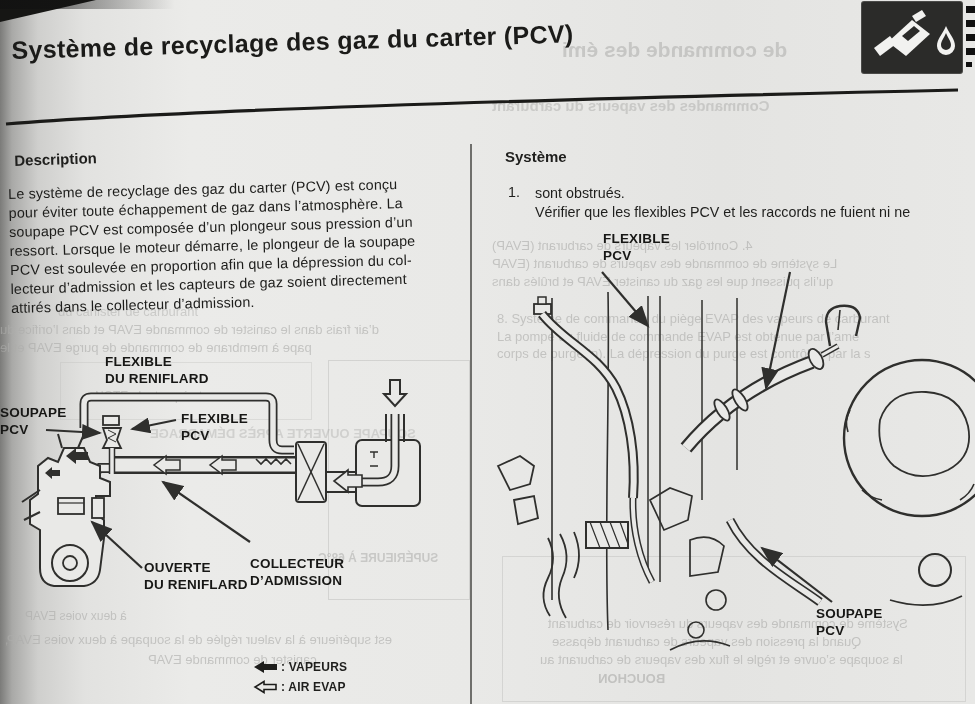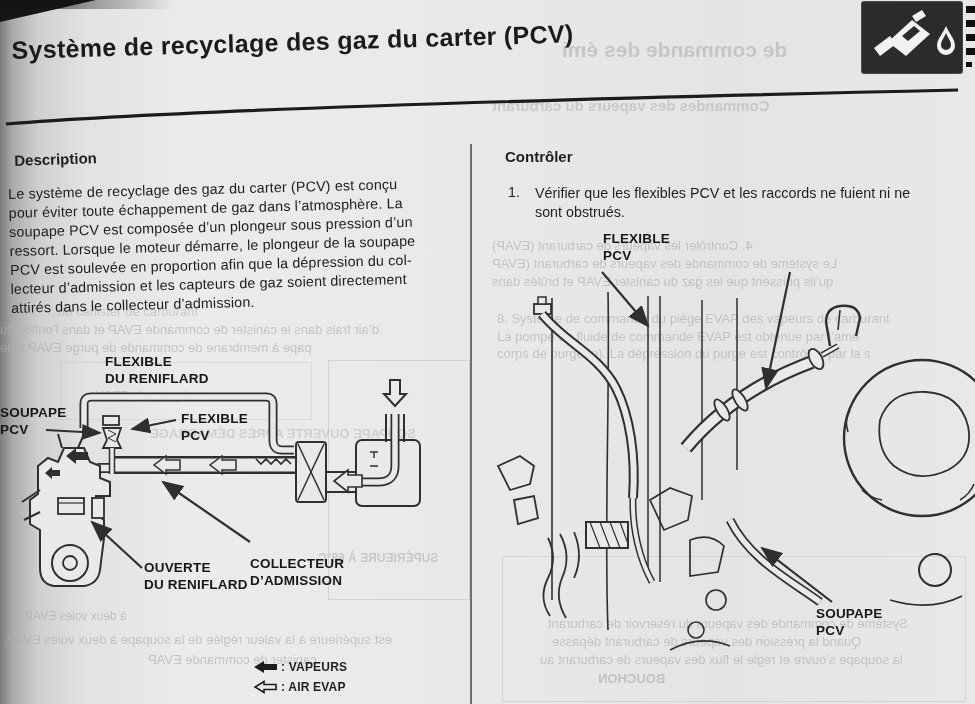--- a/index.html
+++ b/index.html
@@ -213,25 +213,25 @@
       <span>: VAPEURS</span>
     </div>
     <div class="legend-row">
       <svg width="24" height="14" viewBox="0 0 24 14">
         <polygon points="23,4.5 11,4.5 11,1.5 2,7 11,12.5 11,9.5 23,9.5" fill="#e9e9e7" stroke="#1d1d1b" stroke-width="1.6"></polygon>
       </svg>
       <span>: AIR EVAP</span>
     </div>
   </div>
 
-  <div class="abs" id="ctrl-heading">Contrôler</div>
+  <div class="abs" id="ctrl-heading">Système</div>
   <div class="abs" id="step-number">1.</div>
   <div class="abs" id="step-text">
+    <div>sont obstrués.</div>
     <div>Vérifier que les flexibles PCV et les raccords ne fuient ni ne</div>
-    <div>sont obstrués.</div>
   </div>
 
   <svg class="abs" style="left:490px;top:270px" width="485" height="434" viewBox="0 0 485 434">
     <defs>
       <marker id="ahr" viewBox="0 0 10 8" refX="9" refY="4" markerWidth="10" markerHeight="8" orient="auto">
         <polygon points="0,0 10,4 0,8" fill="#2f2f2d"></polygon>
       </marker>
     </defs>
 
     <path d="M62,28 V330" stroke="#2f2f2d" stroke-width="1.6" fill="none"></path>

